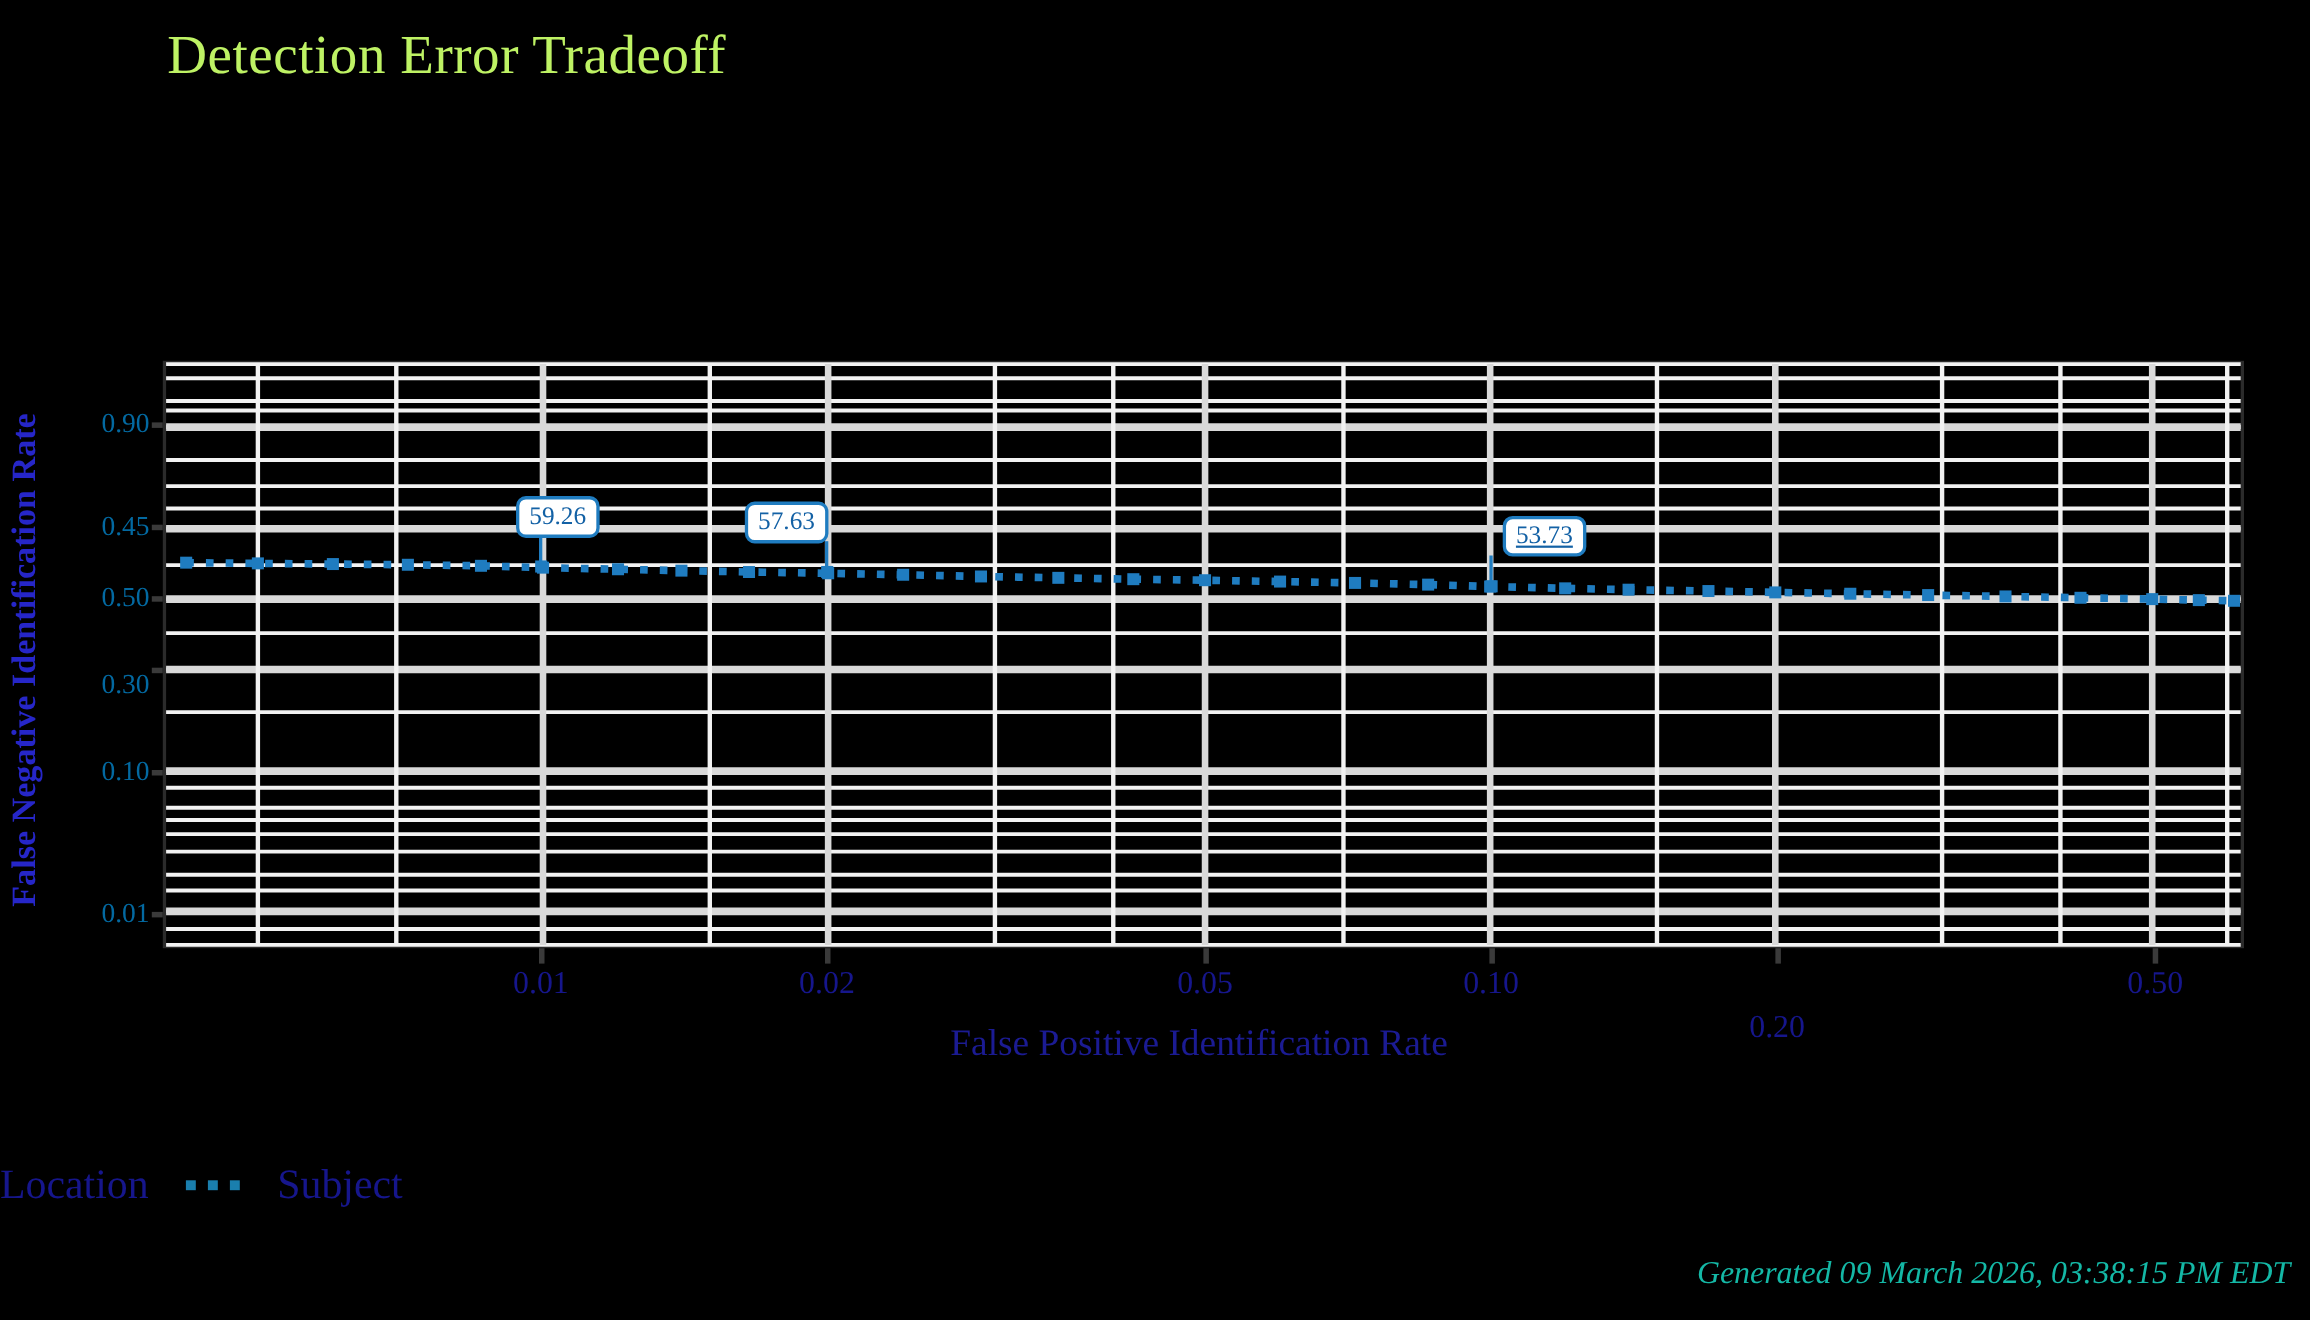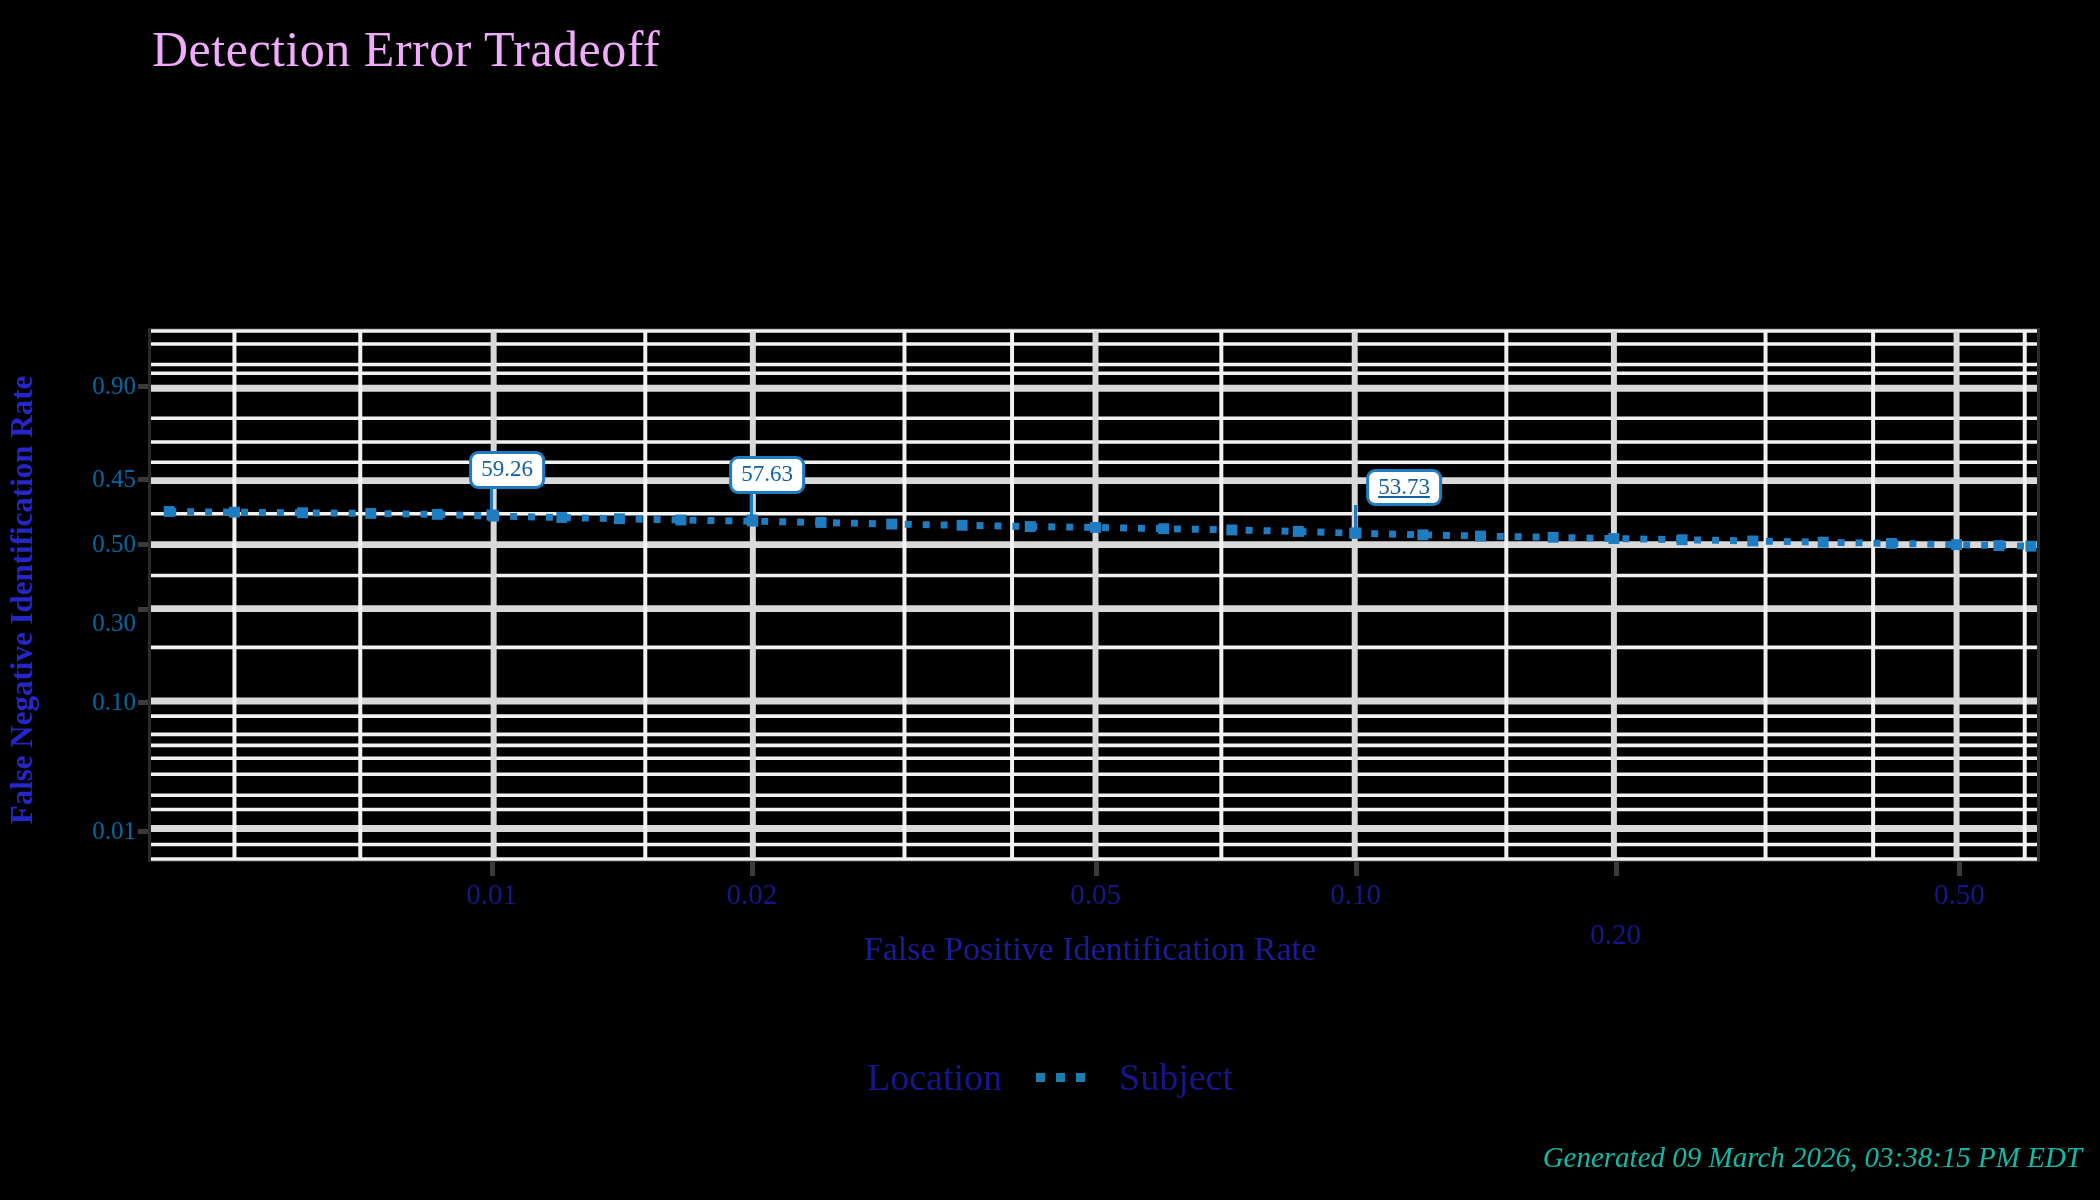--- a/index.html
+++ b/index.html
@@ -17,21 +17,21 @@
     font-family: "Liberation Serif", "DejaVu Serif", serif;
   }
 
   
   #chart-title {
     position: absolute;
     left: 152px;
     top: 20px;
     font-family: "Liberation Serif", "DejaVu Serif", serif;
     font-size: 50px;
-    color: #f0abfc;
+    color: #bef264;
     letter-spacing: 0.5px;
     white-space: nowrap;
   }
 
   
   #y-axis-title {
     position: absolute;
     left: 0px;
     top: 0px;
     width: 1200px;
@@ -155,21 +155,21 @@
   }
 
   
   #legend {
     position: absolute;
     left: 0;
     top: 1055px;
     width: 2100px;
     display: flex;
     align-items: center;
-    justify-content: center;
+    justify-content: flex-start;
     gap: 26px;
   }
   .legend-label {
     font-family: "Liberation Serif", "DejaVu Serif", serif;
     font-size: 38px;
     color: #16168c;
     white-space: nowrap;
   }
   #legend-sample {
     display: flex;
@@ -310,21 +310,21 @@
         <rect x="1880.3999975659" y="212.12530653048537" width="11" height="11" fill="#1f7cc0"></rect>
       </svg>
   </div>
 
   <div id="callout-layer">
       <div class="callout-stem" style="left: 490.239px; top: 487.168px; height: 28px;"></div>
       <div class="callout-node" style="left: 491.739px; top: 515.168px;"></div>
       <div class="callout" style="left: 507px; top: 451.168px;">59.26</div>
       <div class="callout-stem" style="left: 750.268px; top: 492.327px; height: 28px;"></div>
       <div class="callout-node" style="left: 751.768px; top: 520.327px;"></div>
-      <div class="callout" style="left: 767px; top: 456.327px;">57.63</div>
+      <div class="callout" style="left: 715px; top: 456.327px;">57.63</div>
       <div class="callout-stem" style="left: 1354.04px; top: 504.522px; height: 28px;"></div>
       <div class="callout-node" style="left: 1355.54px; top: 532.522px;"></div>
       <div class="callout" style="left: 1404px; top: 468.522px; text-decoration: underline;">53.73</div>
     </div>
 
   <div id="x-tick-labels">
       <div class="xtick-label" style="left: 343.739px;">0.01</div>
       <div class="xtick-mark" style="left: 341.739px; top: -16px; height: 14px;"></div>
       <div class="xtick-label" style="left: 603.768px;">0.02</div>
       <div class="xtick-mark" style="left: 601.768px; top: -16px; height: 14px;"></div>

